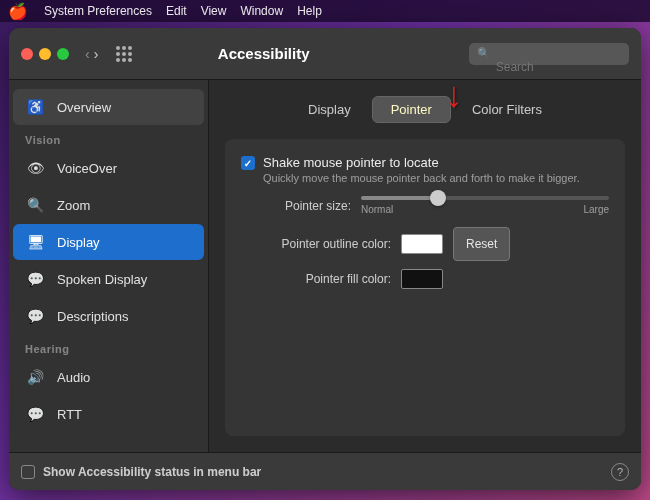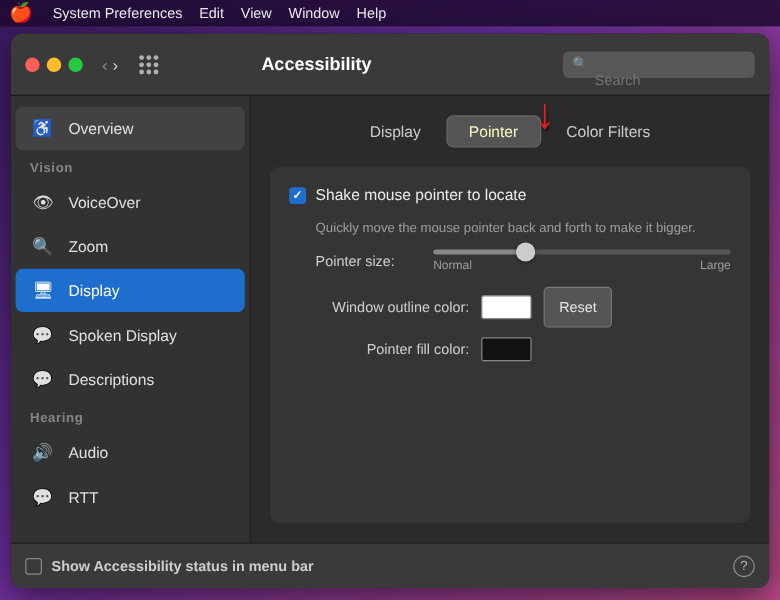--- a/index.html
+++ b/index.html
@@ -251,35 +251,35 @@
     }
     .checkbox-label-group { display: flex; flex-direction: column; }
     .checkbox-main {
       font-size: 13px;
       color: rgba(255,255,255,0.9);
       font-weight: 500;
     }
     .checkbox-desc {
       font-size: 11px;
       color: rgba(255,255,255,0.5);
-      margin-top: 14px;
+      margin-top: 2px;
     }
 
     
     .setting-row {
       display: flex;
       align-items: center;
       gap: 10px;
       margin: 12px 0;
     }
     .setting-label {
       font-size: 12px;
       color: rgba(255,255,255,0.75);
       min-width: 110px;
-      text-align: center;
+      text-align: right;
     }
     .slider-container {
       flex: 1;
       display: flex;
       flex-direction: column;
     }
     .slider-track {
       width: 100%;
       height: 4px;
       background: linear-gradient(to right, #888 30%, #555 30%);
@@ -489,21 +489,21 @@
               <div class="slider-thumb"></div>
             </div>
             <div class="slider-labels">
               <span>Normal</span>
               <span>Large</span>
             </div>
           </div>
         </div>
 
         <div class="color-row">
-          <span class="color-label">Window outline color:</span>
+          <span class="color-label">Pointer outline color:</span>
           <div class="color-swatch swatch-white"></div>
           <button class="reset-btn">Reset</button>
         </div>
 
         <div class="color-row">
           <span class="color-label">Pointer fill color:</span>
           <div class="color-swatch swatch-black"></div>
         </div>
 
       </div>

